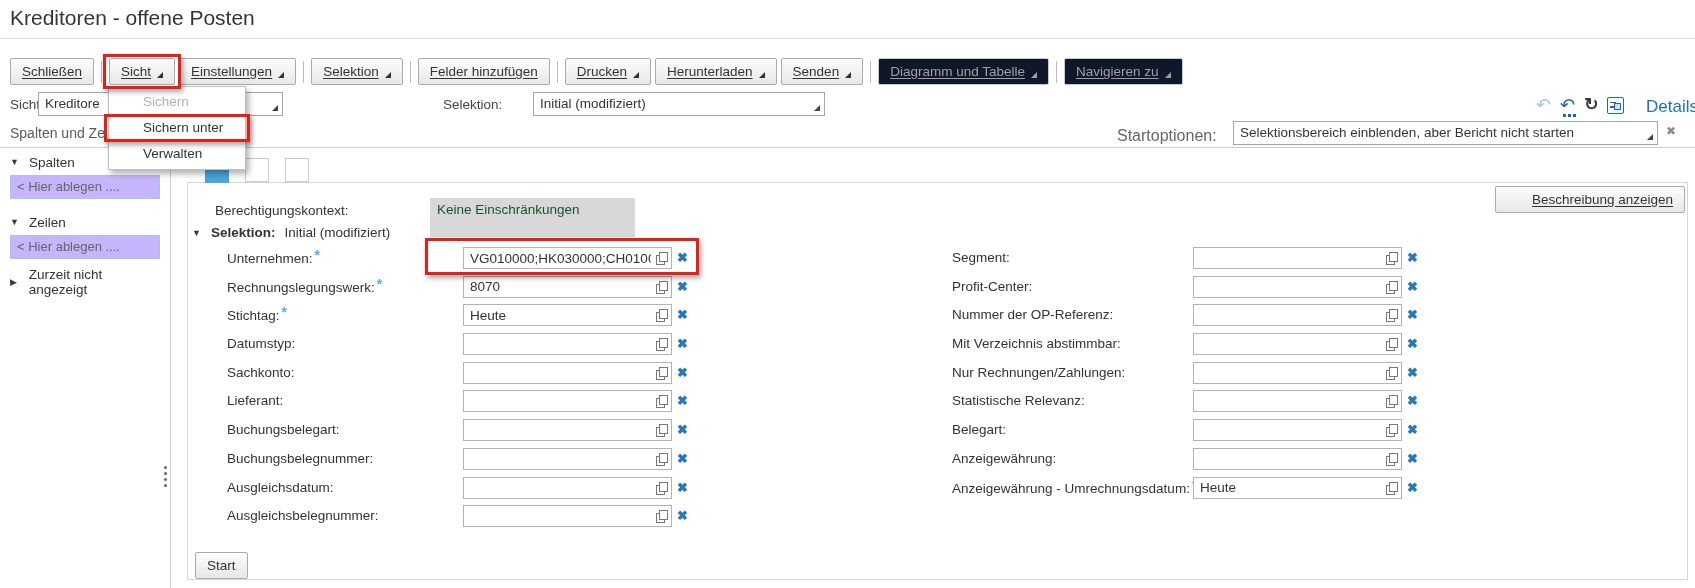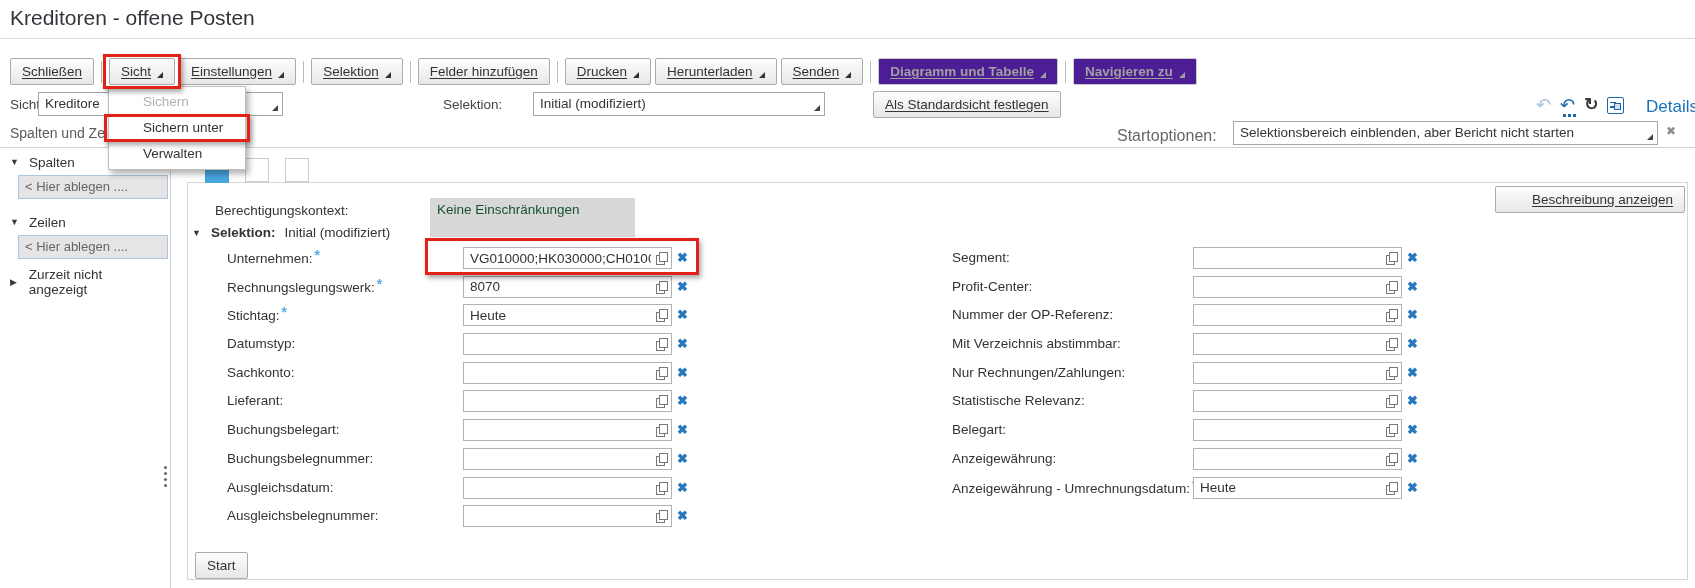--- a/index.html
+++ b/index.html
@@ -13,21 +13,21 @@
 
   
   .toolbar { position:absolute; left:10px; top:58px; height:27px; display:flex; align-items:center; }
   .tb-wrap { position:relative; margin-right:4px; }
   .wd-btn {
     height:27px; padding:0 11px; font-family:inherit; font-size:13.5px; color:#333;
     background:linear-gradient(#fdfdfd,#e7e7e7); border:1px solid #ababab; border-radius:2px;
     display:inline-flex; align-items:center; cursor:pointer; white-space:nowrap;
   }
   .wd-btn .lbl { text-decoration:underline; text-underline-offset:2px; }
-  .wd-btn.disabled { color:#a0a0a0; border-color:#c9c9c9; background:#4c1d95; cursor:default;font-weight:bold; }
+  .wd-btn.disabled { color:#a0a0a0; border-color:#c9c9c9; background:#0f172a; cursor:default; }
   .corner-arrow { width:0; height:0; border-left:6px solid transparent; border-bottom:6px solid currentColor;
     display:inline-block; margin-left:6px; transform:translateY(3px); }
   .tb-sep { width:1px; height:22px; background:#bdbdbd; margin:0 7px 0 3px; display:inline-block; }
 
   
   .annotated { position:relative; }
   .annotated::after { content:""; position:absolute; inset:-4px -6px; border:3px solid #e32119;
     box-shadow:2px 3px 5px rgba(0,0,0,.35); pointer-events:none; z-index:60; }
 
   
@@ -59,21 +59,21 @@
   .side-header { position:absolute; left:10px; top:125px; font-size:14px; color:#5a5a5a; white-space:nowrap; }
   .startopt-label { position:absolute; left:1117px; top:127px; font-size:16px; color:#666; }
   #startopt-combo { left:1233px; top:121px; width:425px; }
   .startopt-close { position:absolute; left:1666px; top:124px; font-size:12px; color:#8c8c8c; cursor:pointer; }
   .divider { position:absolute; left:0; top:147px; width:1695px; height:1px; background:#d0d0d0; }
 
   
   .sidebar { position:absolute; left:10px; top:152px; width:152px; }
   .side-head { display:flex; align-items:center; gap:9px; font-size:13.5px; color:#333; height:20px; cursor:pointer; }
   .tri { font-size:9px; color:#3a3a3a; width:10px; }
-  .drop-box { margin:3px 0 13px 8px; width:150px; height:24px; border:1px solid #a9c6df; background:#e5e5e5;
+  .drop-box { margin:3px 0 13px 0; width:150px; height:24px; border:1px solid #a9c6df; background:#c4b5fd;
     font-size:13px; color:#666; line-height:22px; padding-left:6px; }
   .v-line { position:absolute; left:170px; top:147px; width:1px; height:441px; background:#d0d0d0; }
   .drag-dots { position:absolute; left:164px; top:466px; width:3px; height:3px; border-radius:50%;
     background:#666; box-shadow:0 6px 0 #666, 0 12px 0 #666, 0 18px 0 #666; cursor:row-resize; }
 
   
   .dd-menu { position:absolute; left:108px; top:86px; width:138px; background:#fff; border:1px solid #c0c0c0;
     box-shadow:3px 4px 6px rgba(0,0,0,.3); z-index:50; padding:2px 0; }
   .dd-item { position:relative; height:26px; line-height:26px; padding-left:34px; font-size:13.5px; color:#333;
     cursor:pointer; white-space:nowrap; }
@@ -198,23 +198,20 @@
   <span class="lab" style="left:10px; top:97px;">Sicht:</span>
   <div class="combo" id="sicht-combo">
     <span>Kreditore</span>
     <span class="c-arrow"></span>
   </div>
   <span class="lab" style="left:443px; top:97px;">Selektion:</span>
   <div class="combo" id="sel-combo">
     <span>Initial (modifiziert)</span>
     <span class="c-arrow"></span>
   </div>
-  <button class="wd-btn" id="std-btn">
-    <span class="lbl">Als Standardsicht festlegen</span>
-  </button>
 
   <div class="icon-bar">
     <span class="glyph-ic undo-ic">↶</span>
     <span class="glyph-ic revert-ic">↶</span>
     <span class="glyph-ic refresh-ic">↻</span>
     <span class="panel-ic"></span>
   </div>
   <span class="details-link">Details</span>
 
   <div class="side-header">Spalten und Zeilen</div>

